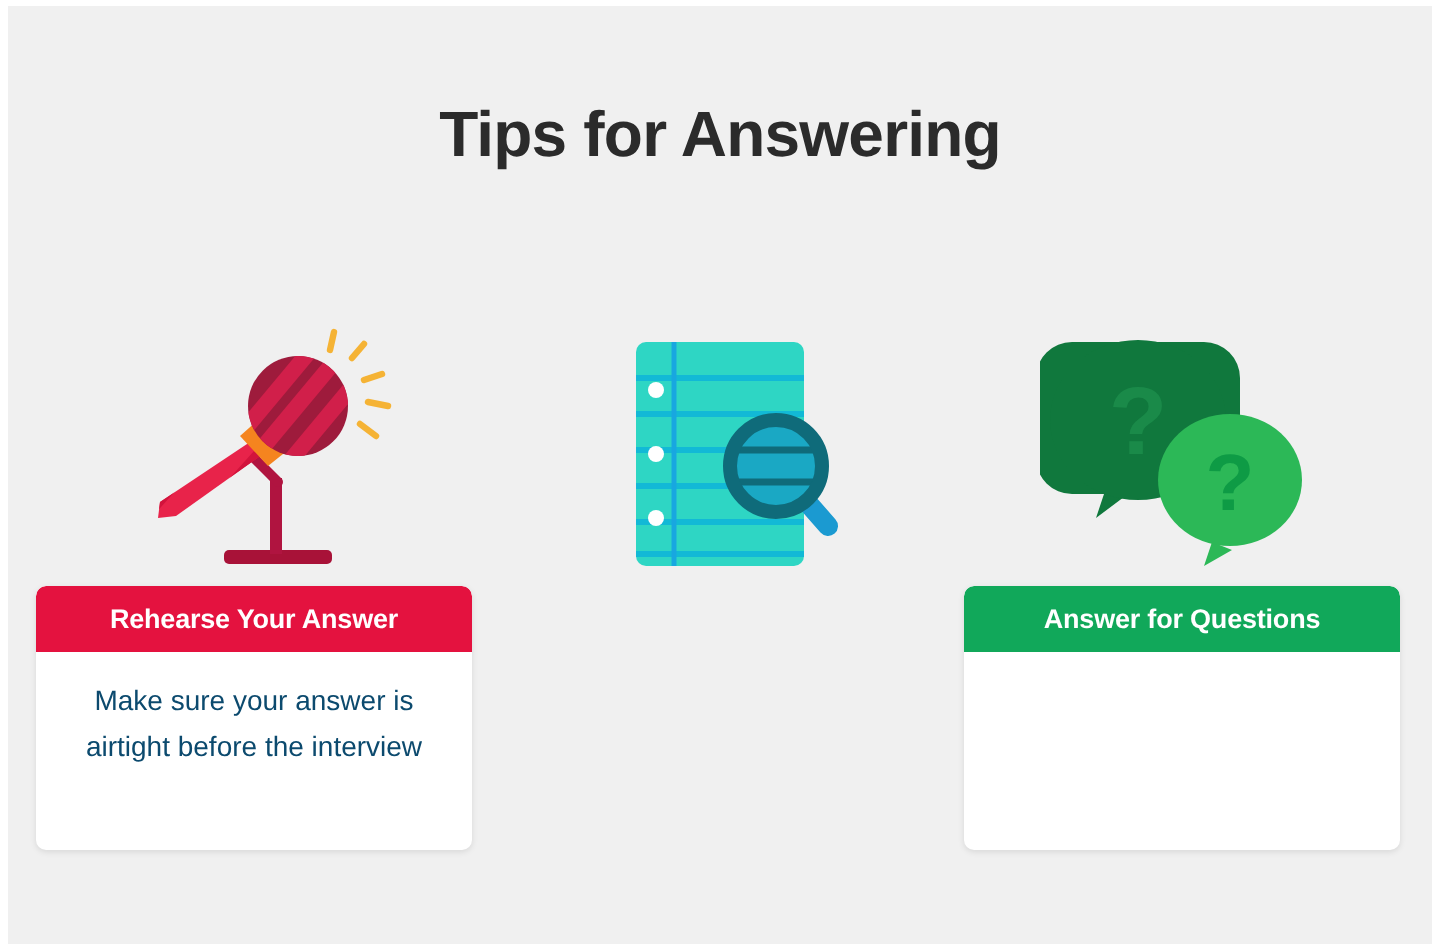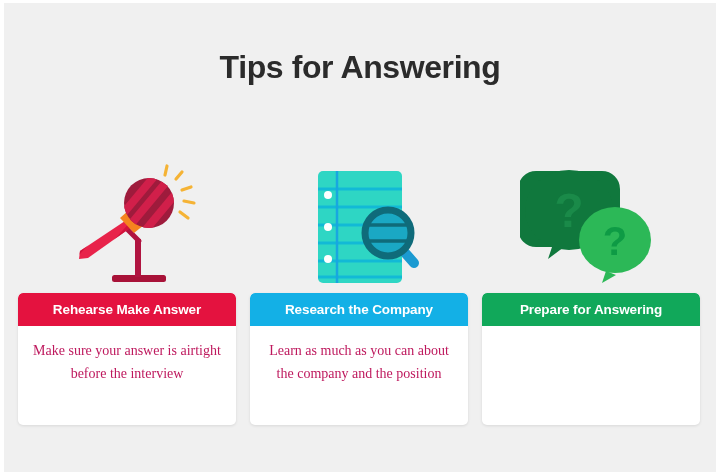--- a/index.html
+++ b/index.html
@@ -92,24 +92,24 @@
     font-family: "Liberation Sans", sans-serif;
     font-weight: bold;
     font-size: 13.5px;
     letter-spacing: -0.1px;
     white-space: nowrap;
     border-radius: 5px 5px 0 0;
   }
   .card-body {
     padding: 13px 14px 0 14px;
     text-align: center;
-    font-family: Liberation Serif, serif;
+    font-family: Liberation Sans, sans-serif;
     font-size: 14px;
     line-height: 23px;
-    color: #be185d;
+    color: #0c4a6e;
   }
 </style>
 </head>
 <body>
 
 <div id="canvas">
   <div id="inner">
 
     <div class="title-block">
       <span class="title-line">Tips for Answering</span>
@@ -211,29 +211,25 @@
             <text x="95" y="92" font-family="Liberation Sans, sans-serif" font-size="40" font-weight="bold" fill="#0e9b45" text-anchor="middle">?</text>
           </g>
         </svg>
       </div>
 
     </div>
 
     <div class="cards-row">
 
       <div class="card c0">
-        <div class="card-header" style="background:#e4123f">Rehearse Make Answer</div>
+        <div class="card-header" style="background:#e4123f">Rehearse Your Answer</div>
         <div class="card-body">Make sure your answer is airtight before the interview</div>
       </div>
 
-      <div class="card c1">
-        <div class="card-header" style="background:#13b0e6">Research the Company</div>
-        <div class="card-body">Learn as much as you can about the company and the position</div>
-      </div>
 
       <div class="card c2">
-        <div class="card-header" style="background:#11a85a">Prepare for Answering</div>
+        <div class="card-header" style="background:#11a85a">Answer for Questions</div>
       </div>
 
     </div>
 
   </div>
 </div>
 
 </body></html>

